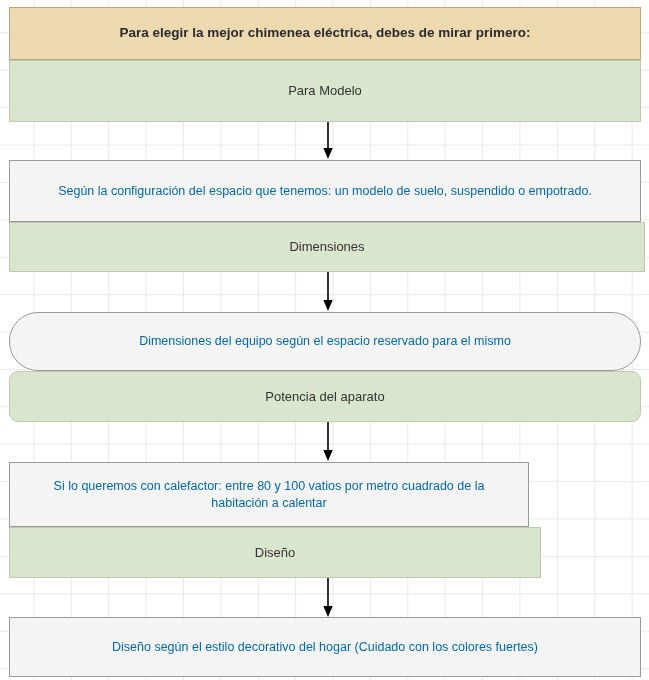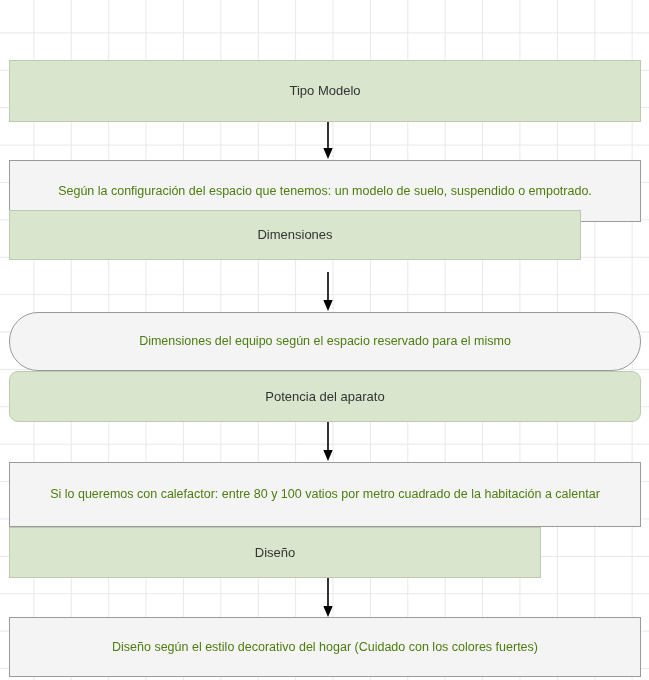--- a/index.html
+++ b/index.html
@@ -55,54 +55,57 @@
     border: 1px solid #bccbb0;
     font-size: 13px;
     color: #333333;
   }
 
   
   .node.detail {
     background: #f4f4f4;
     border: 1px solid #9a9a9a;
     font-size: 12.5px;
-    color: #4d7c0f;
+    color: #0369a1;
   }
 
   
   .arrow {
     position: absolute;
     width: 14px;
     display: block;
     overflow: visible;
   }
   .arrow svg { display: block; }
 </style>
 </head>
 <body>
 
 <div id="canvas">
 
+  <div class="node header" style="left:9px; top:7px; width:632px; height:53px;">
+    <span>Para elegir la mejor chimenea eléctrica, debes de mirar primero:</span>
+  </div>
 
   <div class="node category" style="left:9px; top:60px; width:632px; height:62px;">
-    <span>Tipo Modelo</span>
+    <span>Para Modelo</span>
   </div>
 
   <div class="arrow" style="left:321px; top:122px;">
     <svg width="14" height="38" viewBox="0 0 14 38" aria-hidden="true">
       <line x1="7" y1="0" x2="7" y2="28" stroke="#000000" stroke-width="1.6"></line>
       <polygon points="7,37 2.3,26 11.7,26" fill="#000000"></polygon>
     </svg>
   </div>
 
   <div class="node detail" style="left:9px; top:160px; width:632px; height:62px;">
     <span>Según la configuración del espacio que tenemos: un modelo de suelo, suspendido o empotrado.</span>
   </div>
 
-  <div class="node category" style="left:9px; top:210px; width:572px; height:50px;">
+  <div class="node category" style="left:9px; top:222px; width:636px; height:50px;">
     <span>Dimensiones</span>
   </div>
 
   <div class="arrow" style="left:321px; top:272px;">
     <svg width="14" height="40" viewBox="0 0 14 40" aria-hidden="true">
       <line x1="7" y1="0" x2="7" y2="30" stroke="#000000" stroke-width="1.6"></line>
       <polygon points="7,39 2.3,28 11.7,28" fill="#000000"></polygon>
     </svg>
   </div>
 
@@ -114,21 +117,21 @@
     <span>Potencia del aparato</span>
   </div>
 
   <div class="arrow" style="left:321px; top:422px;">
     <svg width="14" height="40" viewBox="0 0 14 40" aria-hidden="true">
       <line x1="7" y1="0" x2="7" y2="30" stroke="#000000" stroke-width="1.6"></line>
       <polygon points="7,39 2.3,28 11.7,28" fill="#000000"></polygon>
     </svg>
   </div>
 
-  <div class="node detail" style="left:9px; top:462px; width:632px; height:65px;">
+  <div class="node detail" style="left:9px; top:462px; width:520px; height:65px;">
     <span>Si lo queremos con calefactor: entre 80 y 100 vatios por metro cuadrado de la habitación a calentar</span>
   </div>
 
   <div class="node category" style="left:9px; top:527px; width:532px; height:51px;">
     <span>Diseño</span>
   </div>
 
   <div class="arrow" style="left:321px; top:578px;">
     <svg width="14" height="40" viewBox="0 0 14 40" aria-hidden="true">
       <line x1="7" y1="0" x2="7" y2="30" stroke="#000000" stroke-width="1.6"></line>

